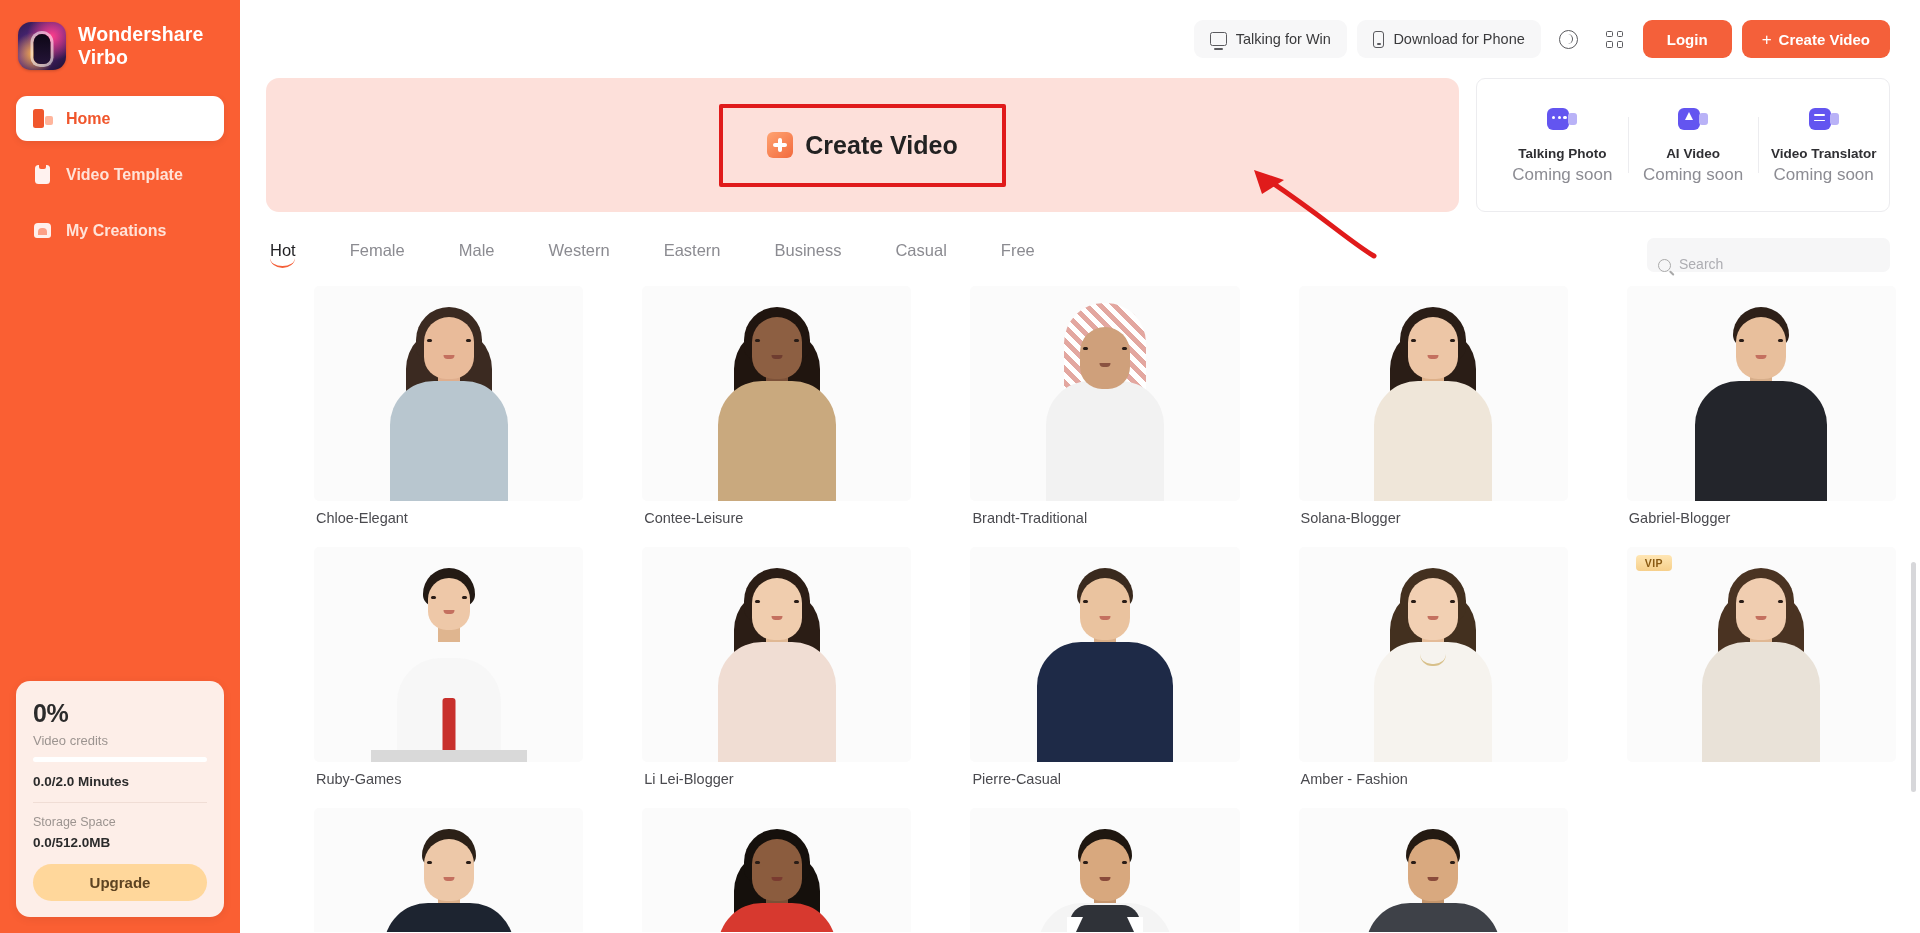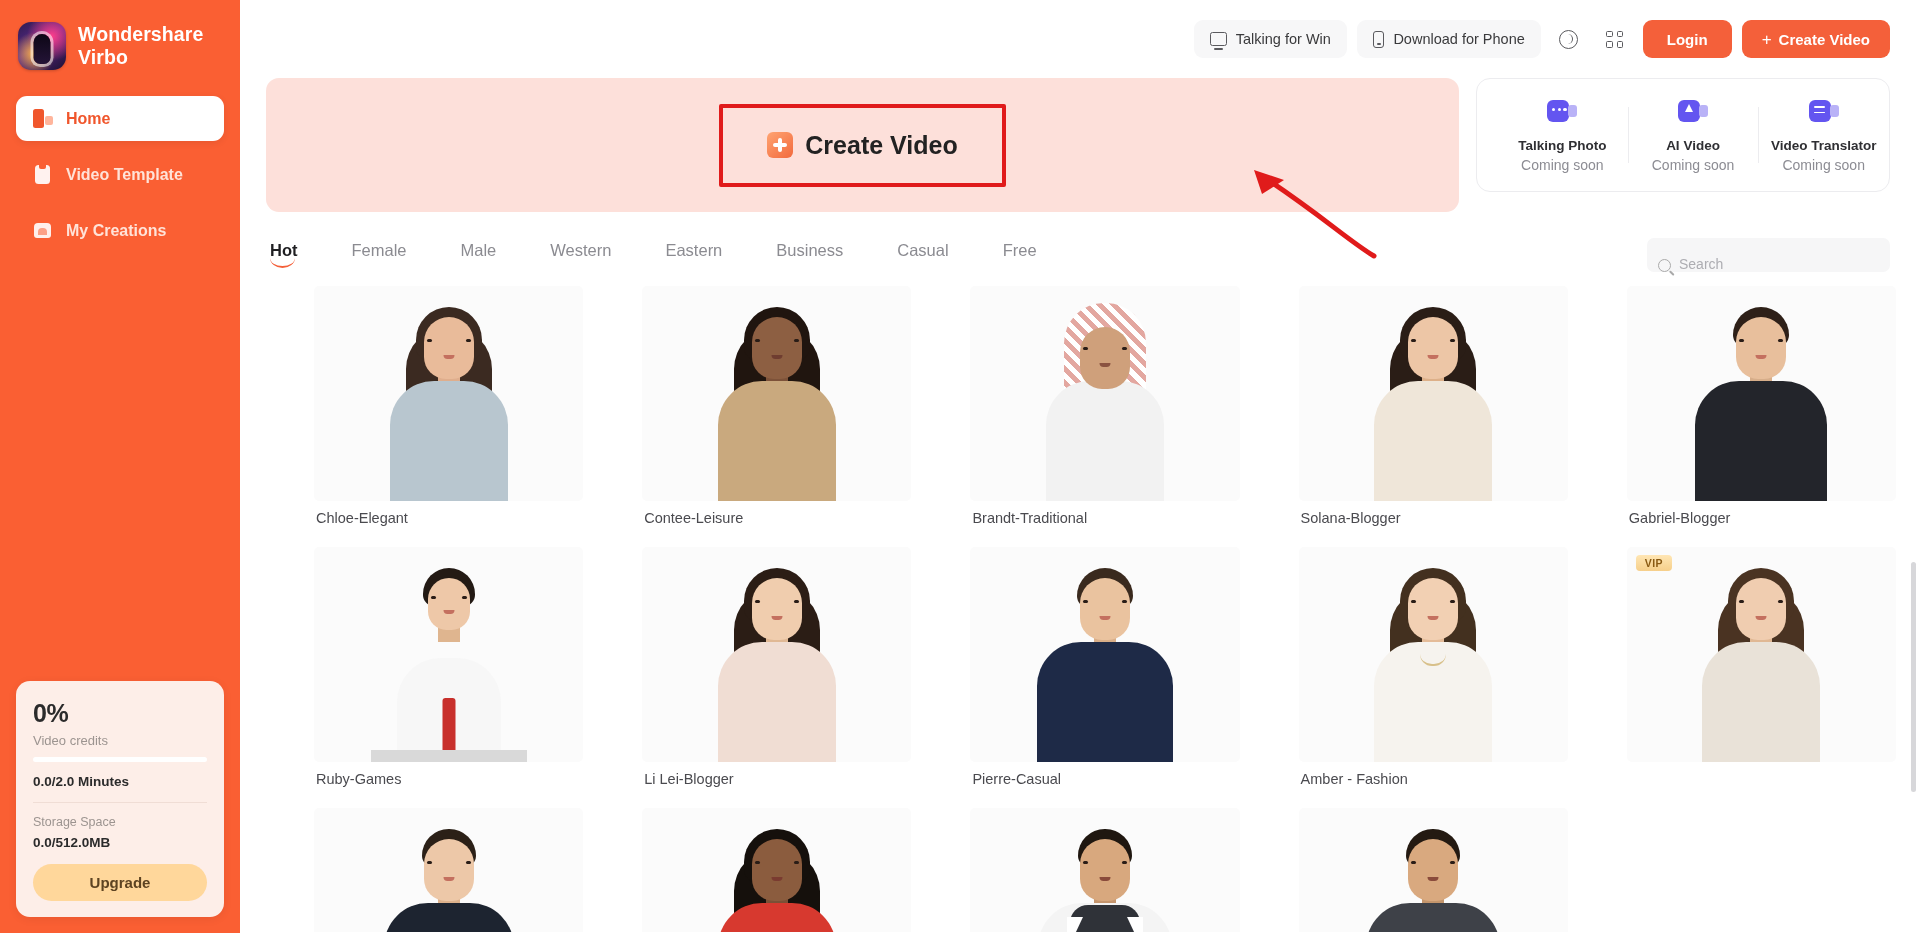--- a/index.html
+++ b/index.html
@@ -150,49 +150,49 @@
   }
   .cv-ico::before { content:""; position:absolute; left:11.2px; top:6px; width:3.2px; height:14px; background:#fff; border-radius:2px; }
   .cv-ico::after  { content:""; position:absolute; left:6px; top:11.4px; width:14px; height:3.2px; background:#fff; border-radius:2px; }
   .hl-box {
     position: absolute; left: -22px; top: -16px; right: -22px; bottom: -16px;
     border: 4px solid #e01b1b; border-radius: 2px; pointer-events: none;
   }
   .arrow { position: absolute; left: 1010px; top: 168px; width: 130px; height: 92px; pointer-events: none; }
 
   .feat-panel {
-    flex: 0 0 414px; height: 114px; border: 1px solid #ececef; border-radius: 14px;
+    flex: 0 0 414px; height: 134px; border: 1px solid #ececef; border-radius: 9px;
     display: flex; align-items: center; padding-left: 20px;
   }
   .feat { flex: 1 1 0; text-align: center; position: relative; padding: 0 4px; }
   .feat + .feat::before {
     content: ""; position: absolute; left: 0; top: 50%; transform: translateY(-50%);
     width: 1px; height: 56px; background: #ececef;
   }
   .feat-ico { width: 30px; height: 30px; margin: 0 auto 11px; position: relative; }
   .fi-body { position: absolute; left: 0; top: 3px; width: 22px; height: 22px; border-radius: 6px; background: #6355f0; }
   .fi-lens { position: absolute; right: 0px; top: 8px; width: 9px; height: 12px; border-radius: 3px; background: #b9b2f7; }
   .fi-shadow { position: absolute; left: 8px; top: 11px; width: 19px; height: 17px; border-radius: 6px; background: #d9d5fb; z-index: -1; }
   .fi-dots { position: absolute; left: 4.5px; top: 11px; display: flex; gap: 2.6px; }
   .fi-dots i { width: 3.2px; height: 3.2px; border-radius: 50%; background: #fff; }
   .fi-play { position: absolute; left: 6.5px; top: 7px; width: 0; height: 0; border-left: 4.8px solid transparent; border-right: 4.8px solid transparent; border-bottom: 8px solid #fff; }
   .fi-tr1 { position: absolute; left: 5px; top: 9px; width: 11px; height: 1.9px; background: #fff; border-radius: 1px; }
   .fi-tr2 { position: absolute; left: 5px; top: 14.5px; width: 11px; height: 1.9px; background: #fff; border-radius: 1px; }
   .feat-name { font-size: 13.5px; font-weight: 700; color: #2f2f33; }
-  .feat-soon { font-size: 14px; color: #8c8c93; margin-top: 4px; }
+  .feat-soon { font-size: 17px; color: #8c8c93; margin-top: 4px; }
 
   
   .tabs-row { display: flex; align-items: center; padding: 26px 30px 0 26px; }
   .tabs { display: flex; gap: 0; }
   .tab {
     position: relative; padding: 0 27px 10px; cursor: pointer;
     font-size: 16.5px; color: #8b8b91; background: none; border: 0; font-family: inherit;
   }
   .tab:first-child { padding-left: 4px; }
-  .tab.active { color: #1f1f22; font-weight: 700; }
+  .tab.active { color: #1f1f22; font-weight: 400; }
   .tab.active::after {
     content: ""; position: absolute; left: 4px; bottom: 2px; width: 25px; height: 8px;
     border-bottom: 2.6px solid #f4603a; border-radius: 0 0 50% 50% / 0 0 100% 100%;
   }
   .search {
     margin-left: auto; width: 243px; height: 34px; background: #f6f6f7; border-radius: 7px;
     display: flex; align-items: flex-end; gap: 8px; padding: 0 11px;
   }
   .mag { width: 13px; height: 13px; border: 1.6px solid #aaa; border-radius: 50%; position: relative; flex:0 0 13px; }
   .mag::after { content:""; position:absolute; right:-4px; bottom:-3px; width:5.5px; height:1.6px; background:#aaa; transform:rotate(45deg); border-radius:1px; }

